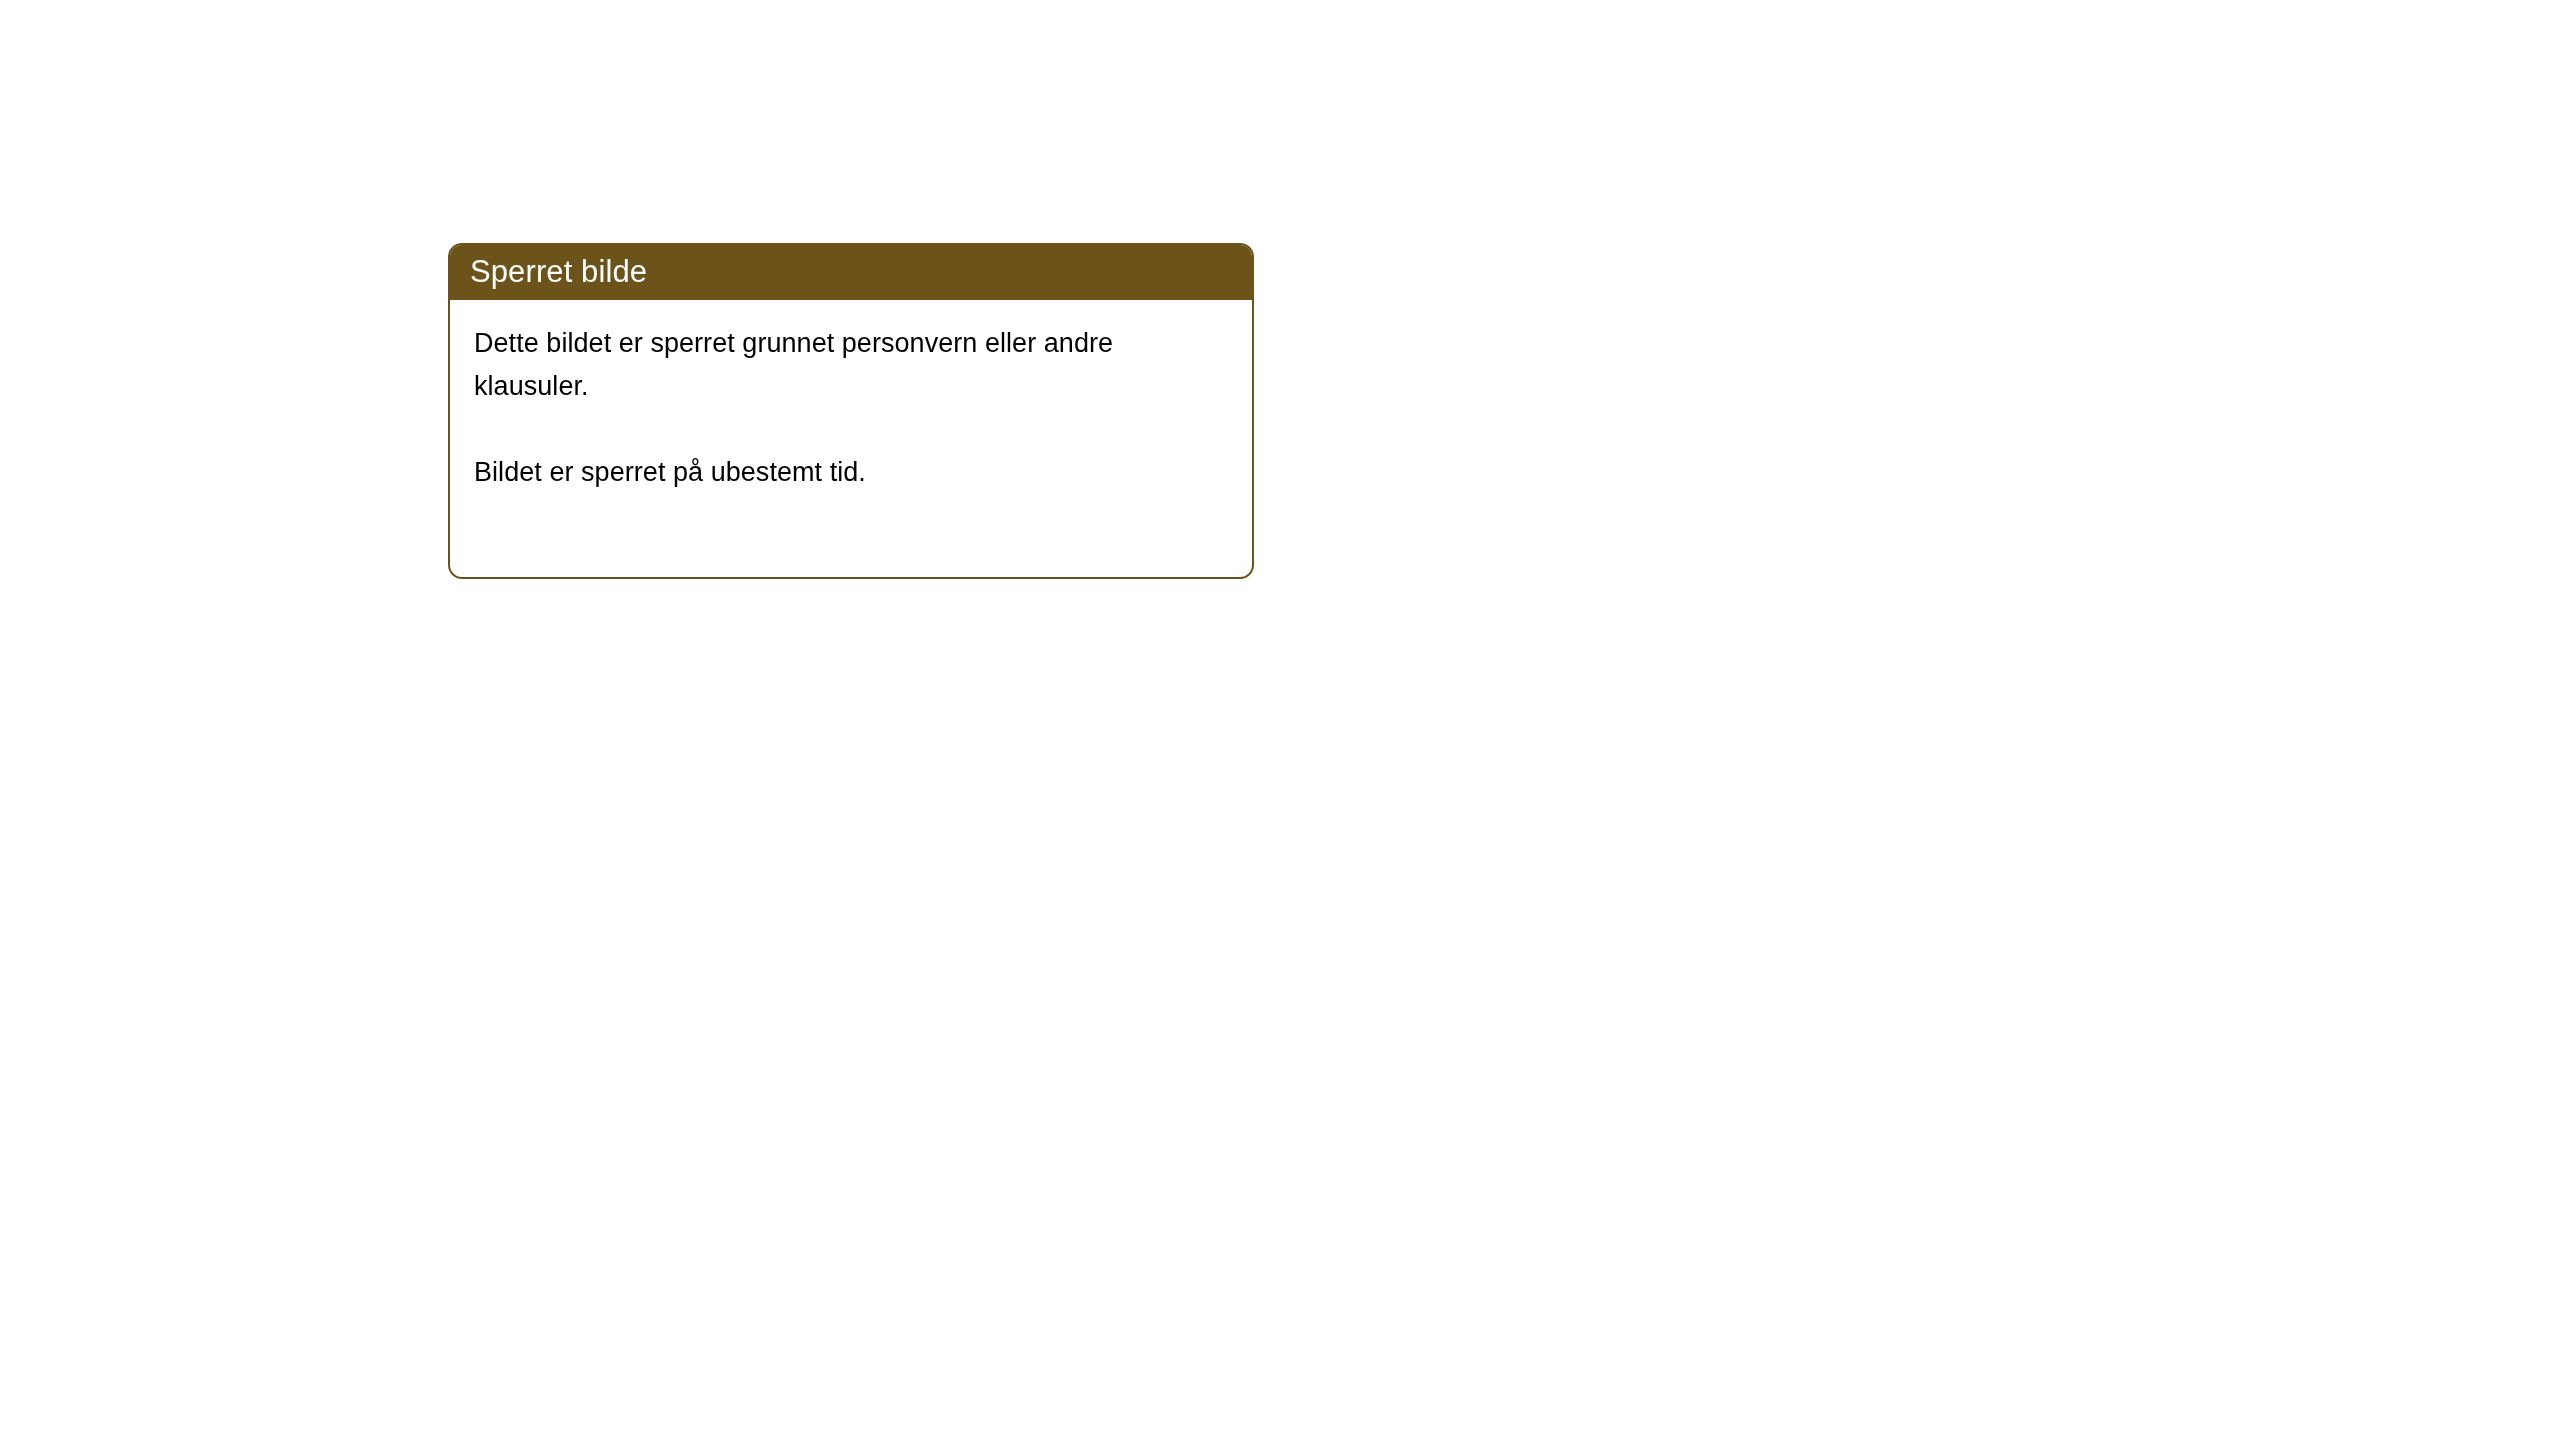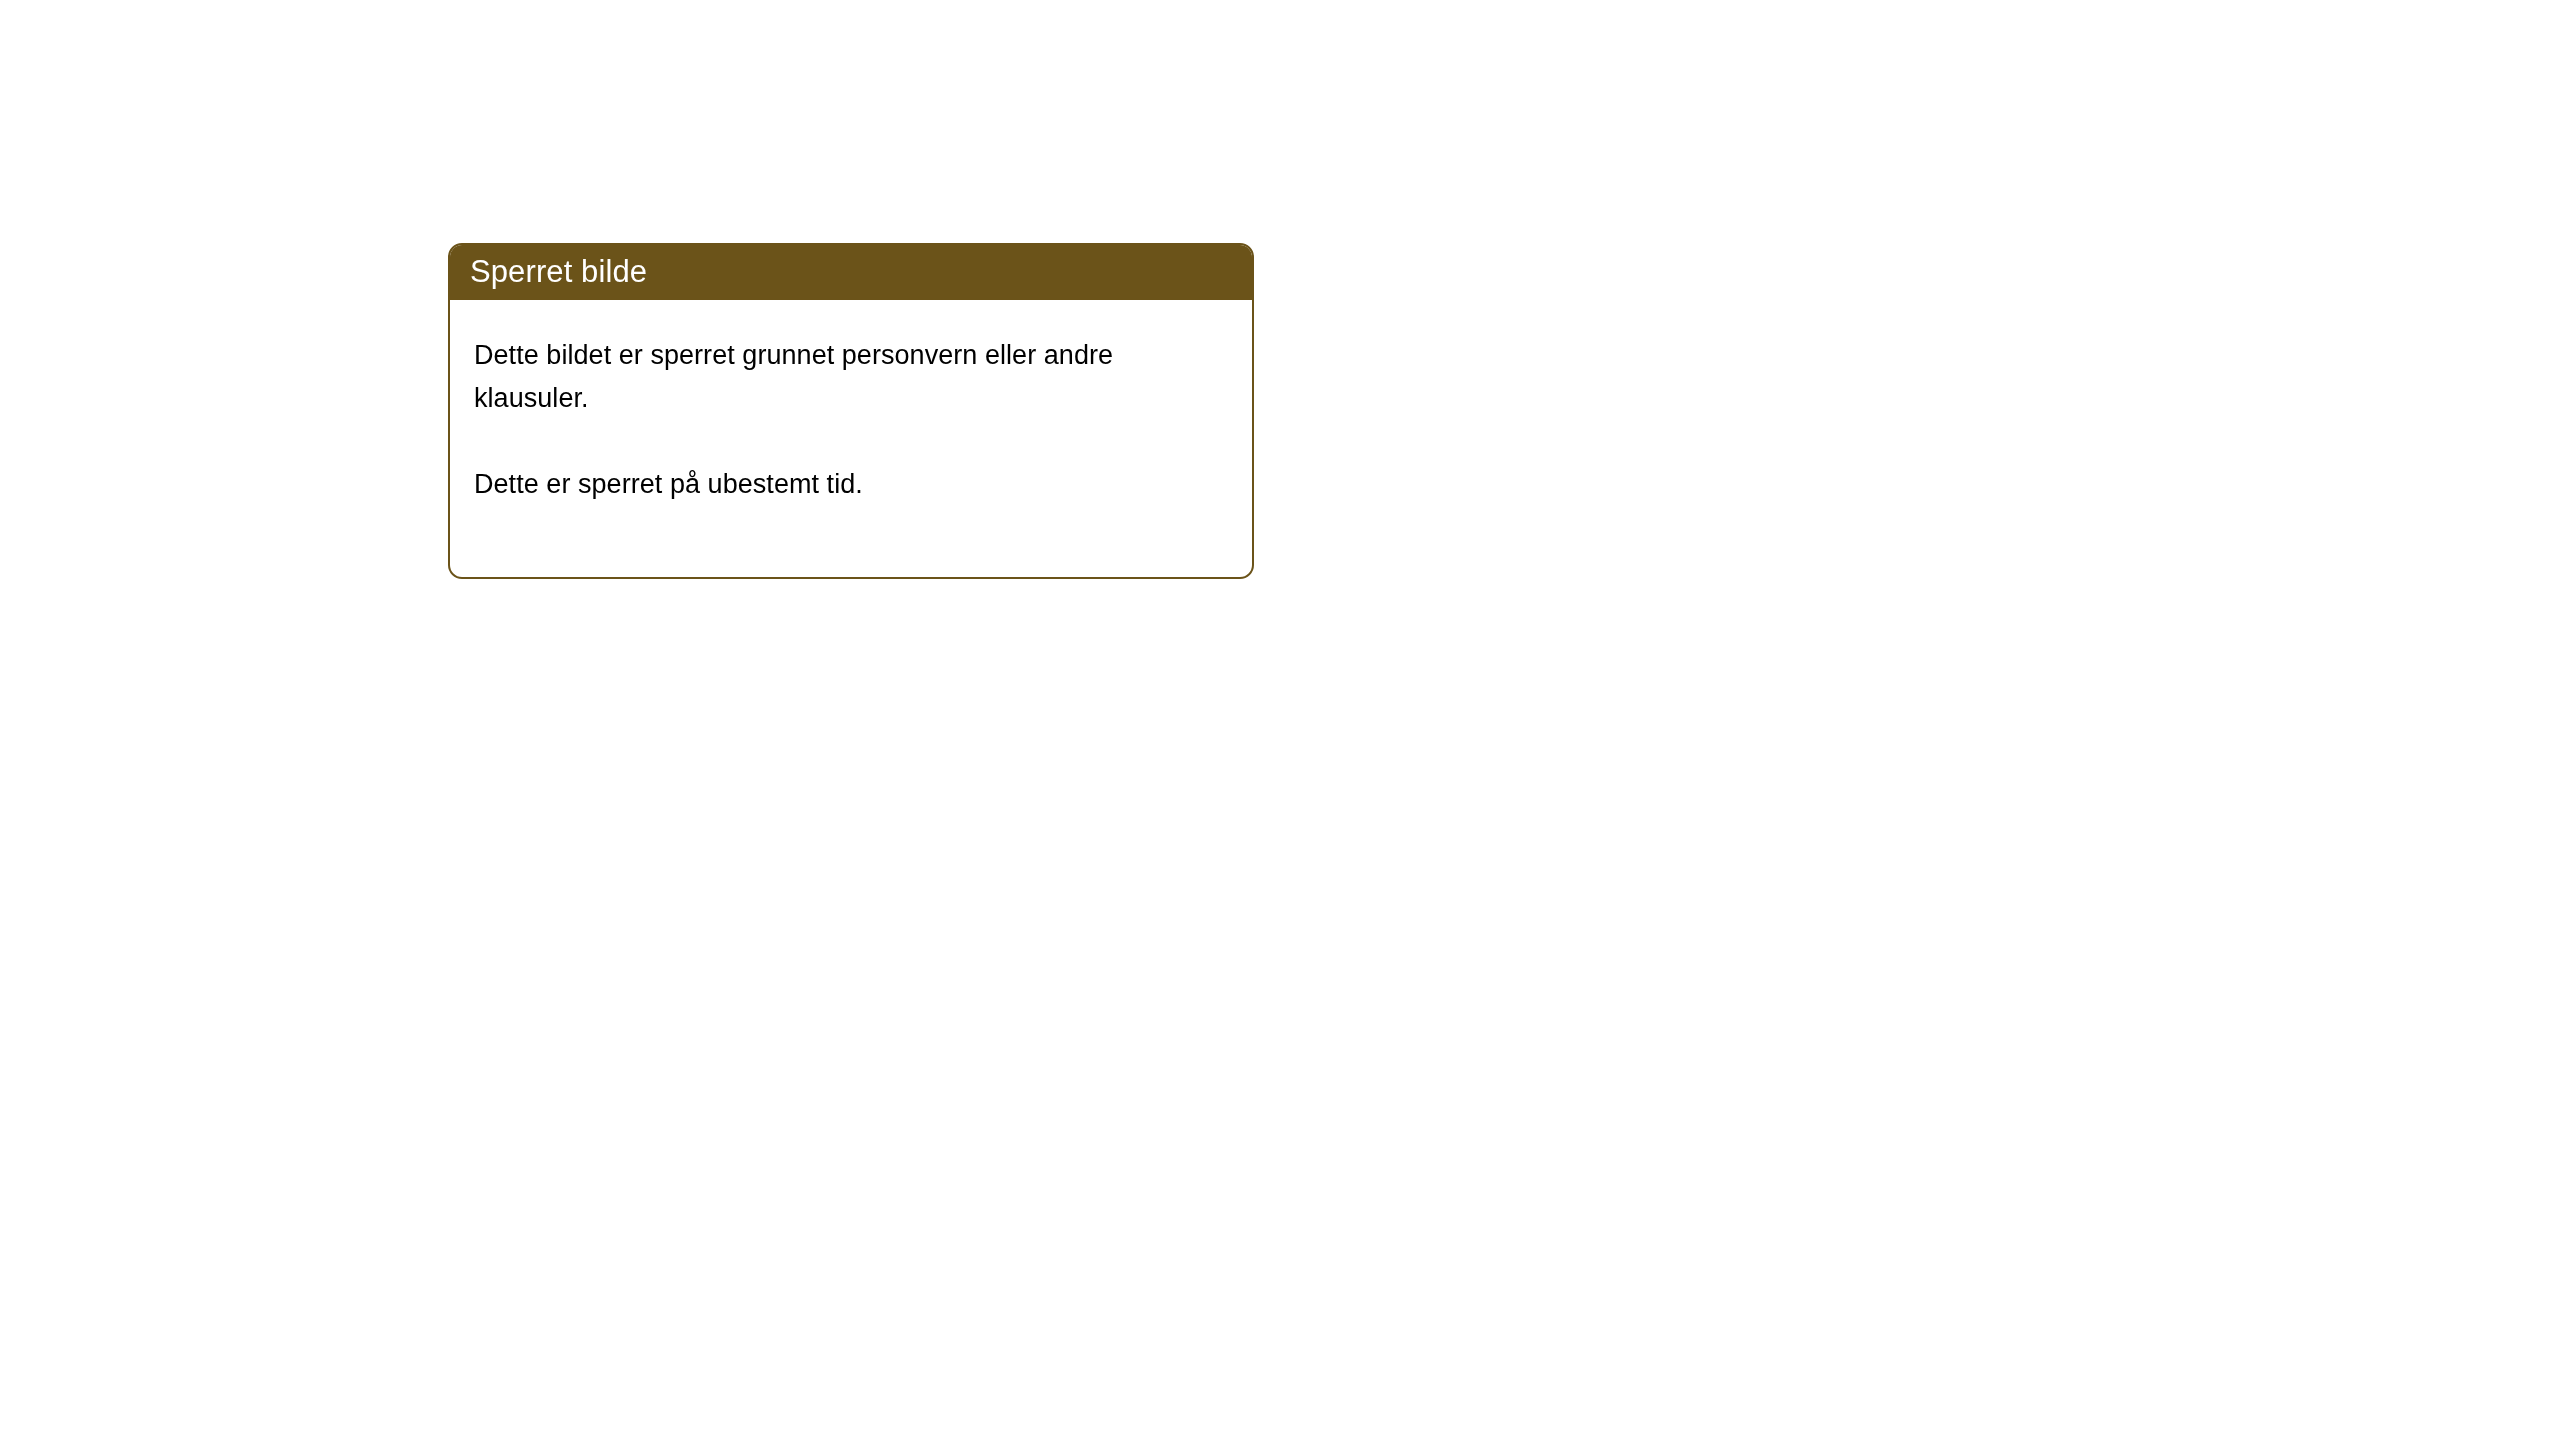--- a/index.html
+++ b/index.html
@@ -47,21 +47,21 @@
     height: 336px;
   }
 
   .card-header {
     box-sizing: border-box;
     height: 57px;
     background: #6b5319;
     display: flex;
     align-items: center;
     padding: 0 15px 0 22px;
-    margin: -2px -2px 12px -2px;
+    margin: -2px -2px 0 -2px;
     border-top-left-radius: 13px;
     border-top-right-radius: 13px;
   }
 
   .card-title {
     color: #ffffff;
     font-size: 31px;
     line-height: 34px;
     font-weight: 400;
     letter-spacing: 0.1px;
@@ -91,18 +91,18 @@
 
 <div class="stage">
 
   <section class="notice-card card-no">
     <header class="card-header">
       <h1 class="card-title">Sperret bilde</h1>
     </header>
     <div class="card-body">
       <p class="body-paragraph">Dette bildet er sperret grunnet personvern eller andre klausuler.</p>
       <div class="paragraph-gap"></div>
-      <p class="body-paragraph">Dette er sperret på ubestemt tid.</p>
+      <p class="body-paragraph">Bildet er sperret på ubestemt tid.</p>
     </div>
   </section>
 
 
 </div>
 
 </body></html>

